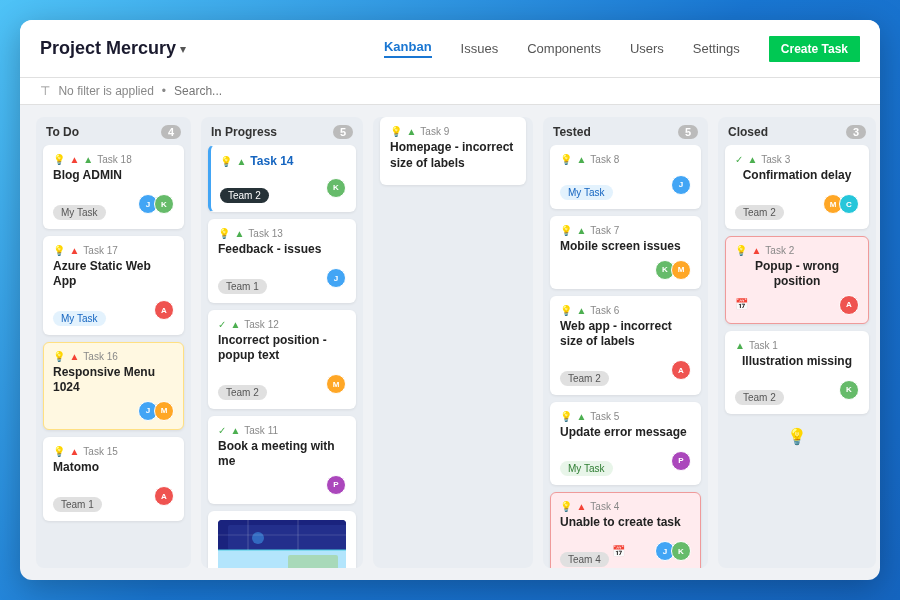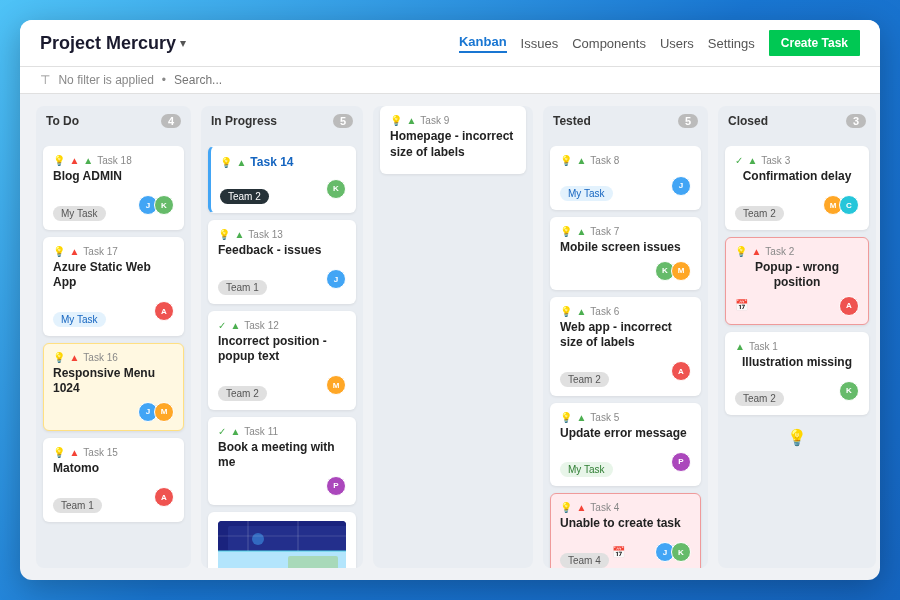--- a/index.html
+++ b/index.html
@@ -21,21 +21,21 @@
       box-shadow: 0 8px 32px rgba(0,0,0,0.25);
       display: flex;
       flex-direction: column;
       overflow: hidden;
     }
     
     .header {
       background: #fff;
       border-bottom: 1px solid #e0e0e0;
       padding: 0 20px;
-      height: 47px;
+      height: 58px;
       display: flex;
       align-items: center;
       justify-content: space-between;
       flex-shrink: 0;
     }
     .header-left {
       display: flex;
       align-items: center;
       gap: 4px;
     }
@@ -45,21 +45,21 @@
       color: #1a1a2e;
     }
     .dropdown-arrow {
       color: #555;
       font-size: 12px;
       cursor: pointer;
     }
     .header-nav {
       display: flex;
       align-items: center;
-      gap: 14px;
+      gap: 29px;
     }
     .nav-item {
       font-size: 13px;
       color: #555;
       cursor: pointer;
     }
     .nav-item.active {
       color: #1976d2;
       font-weight: 600;
       border-bottom: 2px solid #1976d2;
@@ -111,21 +111,21 @@
       width: 155px;
       min-width: 155px;
       display: flex;
       flex-direction: column;
       max-height: 100%;
     }
     .column-header {
       display: flex;
       justify-content: space-between;
       align-items: center;
-      padding: 8px 10px 18px;
+      padding: 8px 10px 6px;
       font-size: 12px;
       font-weight: 700;
       color: #333;
     }
     .column-count {
       background: #bbb;
       color: #fff;
       border-radius: 10px;
       padding: 1px 7px;
       font-size: 11px;

